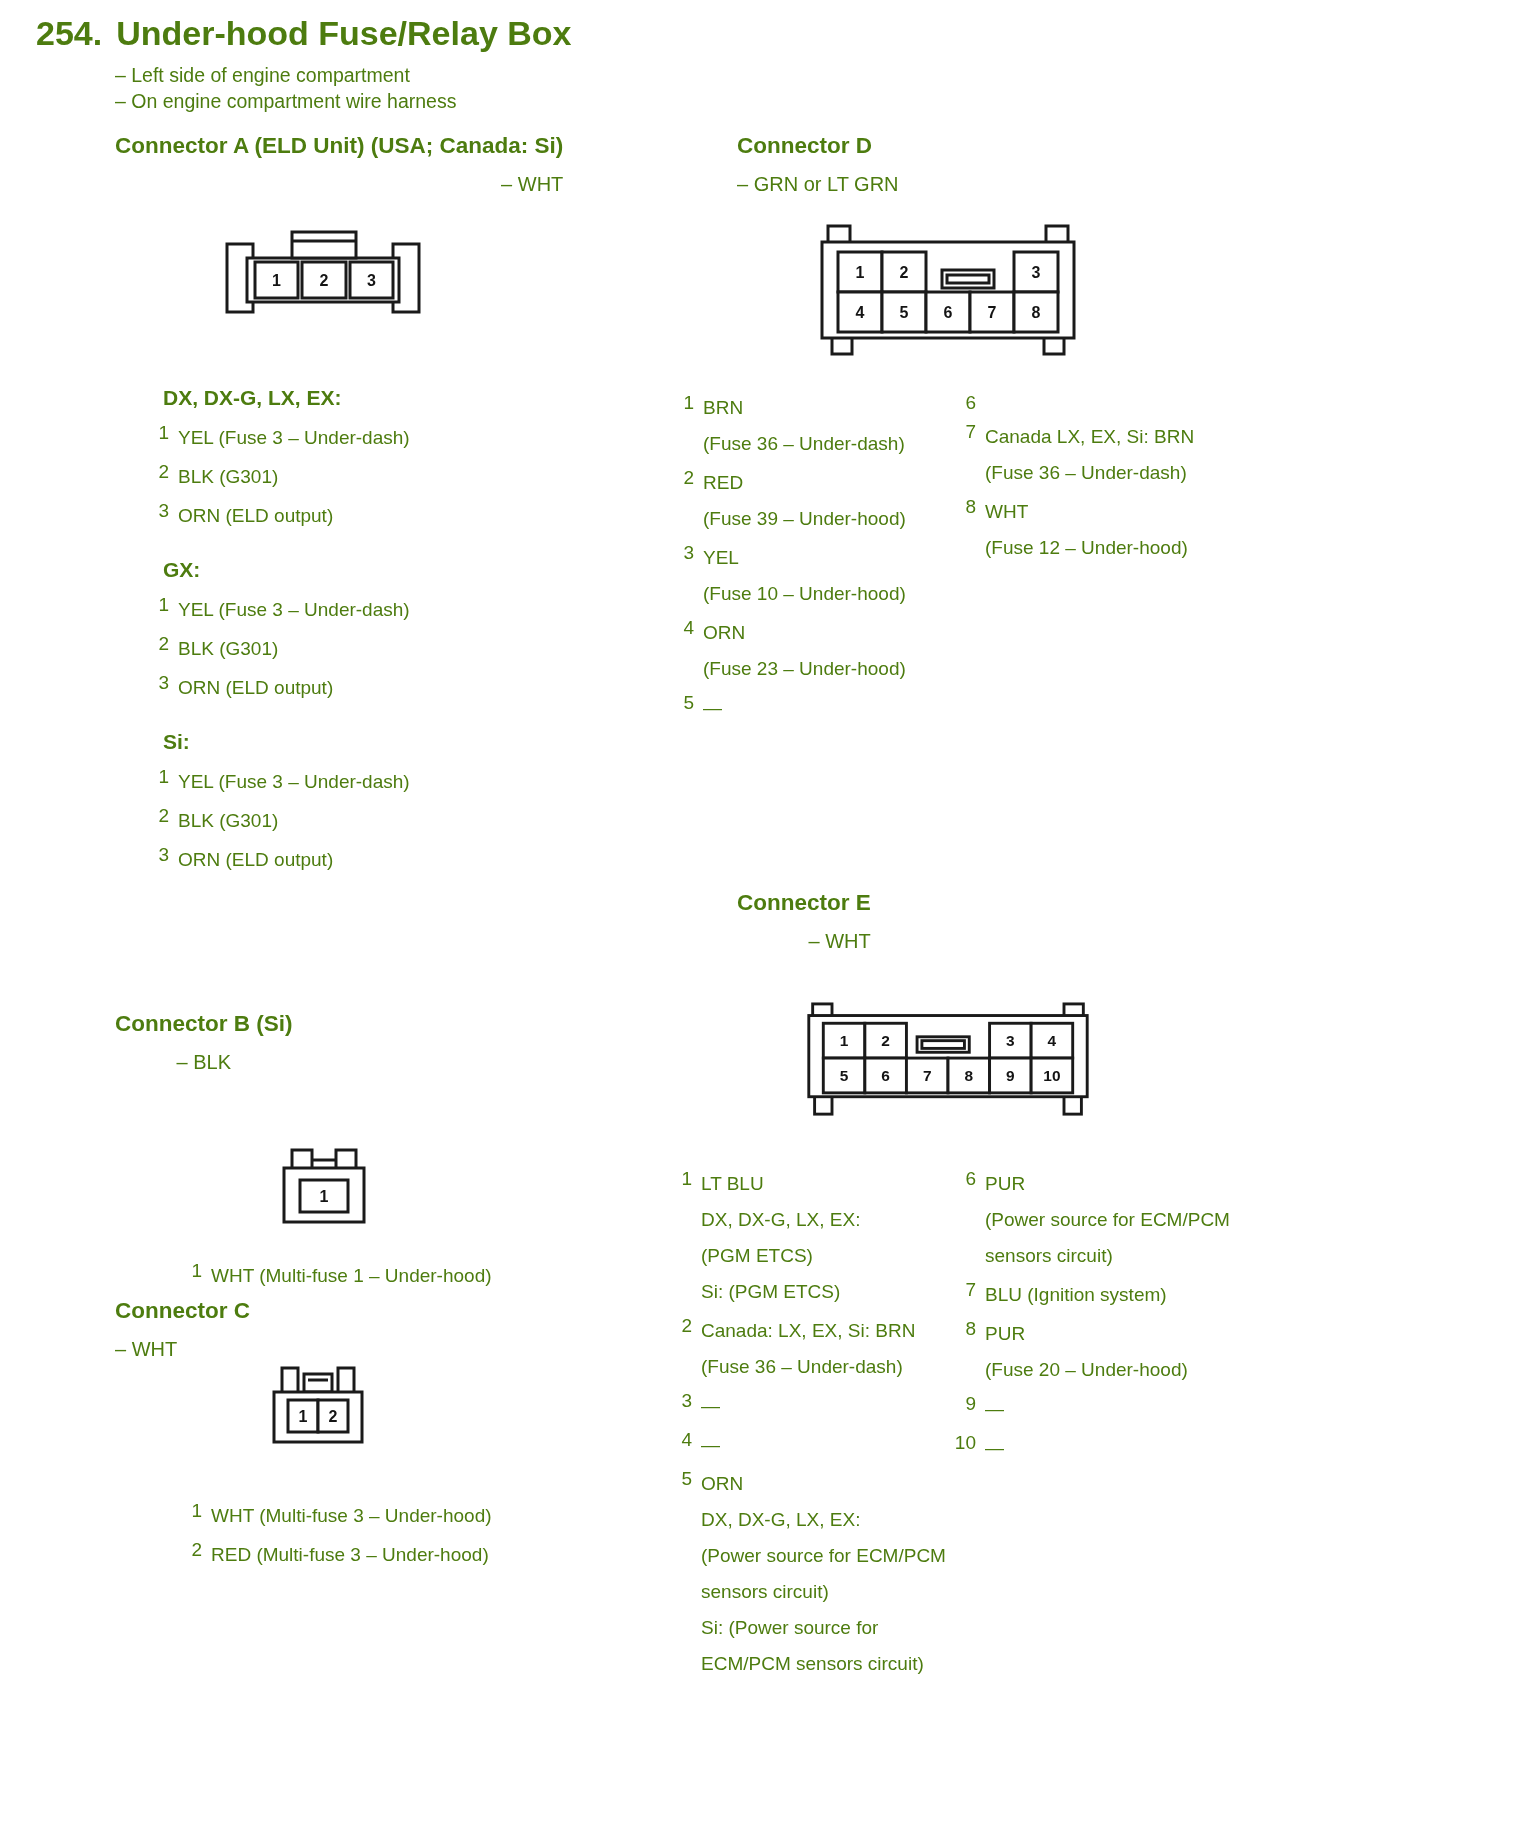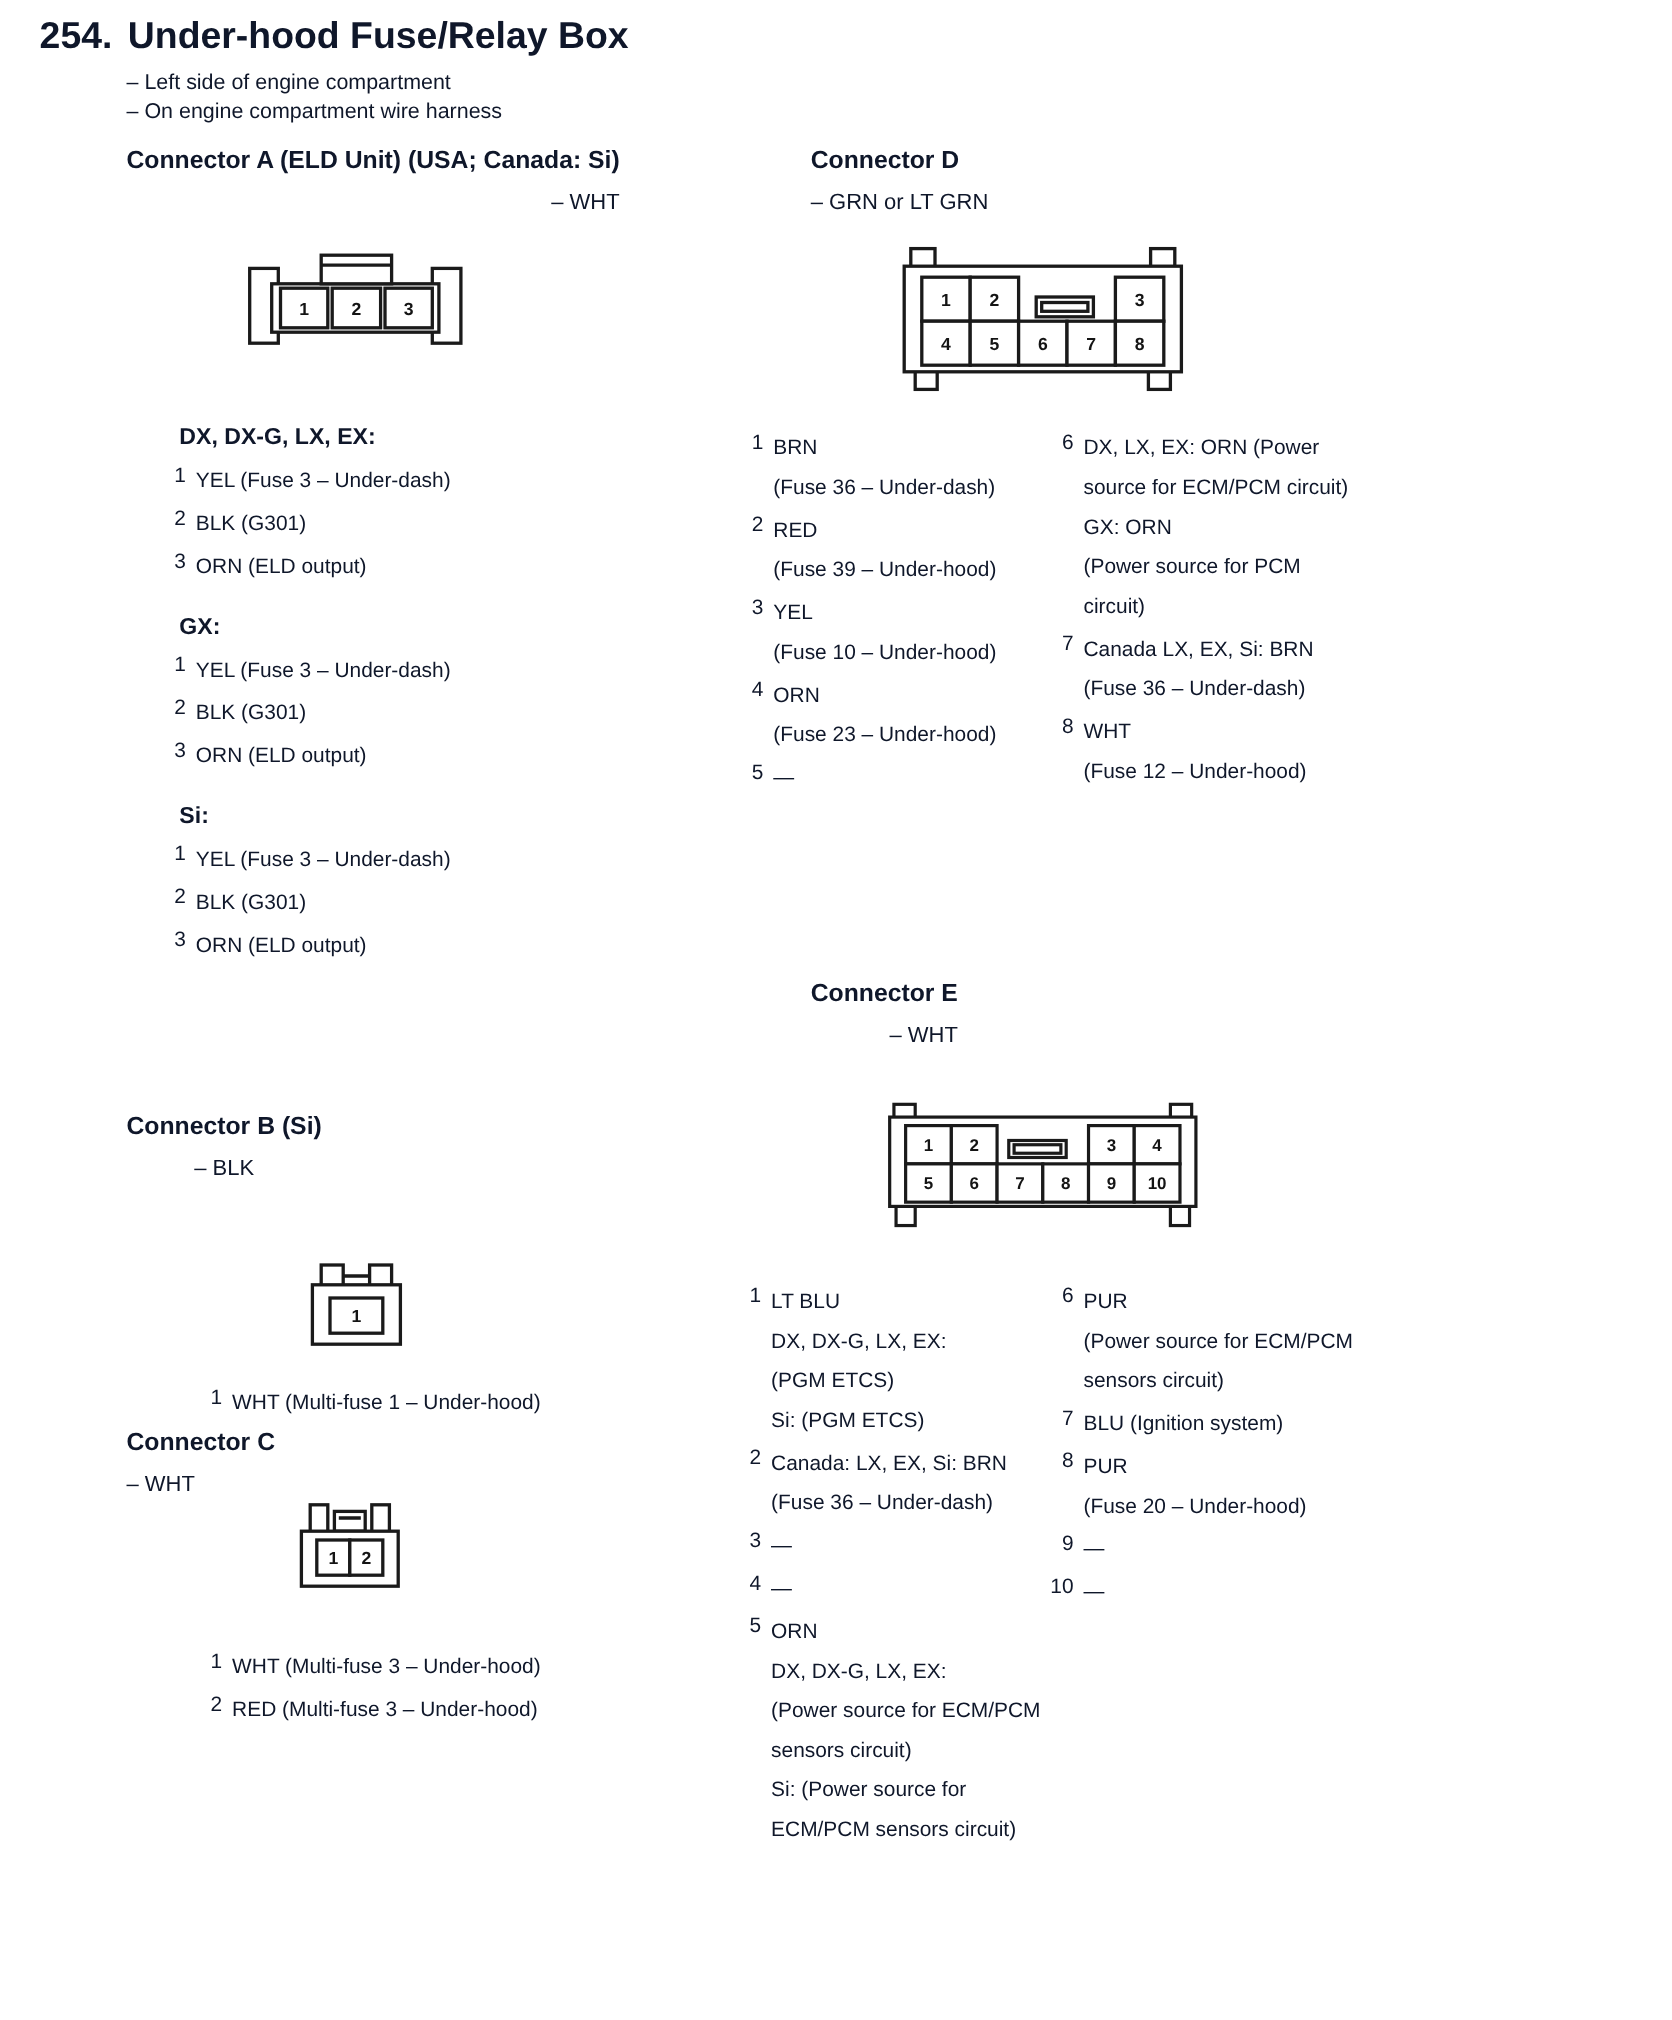--- a/index.html
+++ b/index.html
@@ -2,21 +2,21 @@
 <html><head>
 <meta charset="utf-8">
 <style>
   html, body { margin: 0; padding: 0; background: #ffffff; }
   .page {
     position: relative;
     width: 1268px;
     height: 1836px;
     background: #ffffff;
     font-family: "Liberation Sans", sans-serif;
-    color: #0f172a;
+    color: #4d7c0f;
     overflow: hidden;
   }
   .abs { position: absolute; }
   .page-title { left: 36px; top: 14px; font-size: 34px; font-weight: bold; }
   .page-title .num { margin-right: 14px; }
   .notes { left: 115px; top: 62px; font-size: 19.5px; line-height: 26px; }
   .conn-heading { font-size: 22.5px; font-weight: bold; }
   .wire-color { font-size: 20px; margin-top: 14px; }
   .group { margin-bottom: 24px; }
   .group-label { font-size: 21px; font-weight: bold; margin: 0 0 10px 18px; }
@@ -171,25 +171,20 @@
     </div>
     <div class="pin-row">
       <span class="pin-num">5</span>
       <span class="pin-text">—</span>
     </div>
   </div>
 
   <div class="abs" style="left:952px;top:390px;width:330px;">
     <div class="pin-row">
       <span class="pin-num">6</span>
-      <span class="pin-text">DX, LX, EX: ORN (Power
-source for ECM/PCM circuit)
-GX: ORN
-(Power source for PCM
-circuit)</span>
     </div>
     <div class="pin-row">
       <span class="pin-num">7</span>
       <span class="pin-text">Canada LX, EX, Si: BRN
 (Fuse 36 – Under-dash)</span>
     </div>
     <div class="pin-row">
       <span class="pin-num">8</span>
       <span class="pin-text">WHT
 (Fuse 12 – Under-hood)</span>

